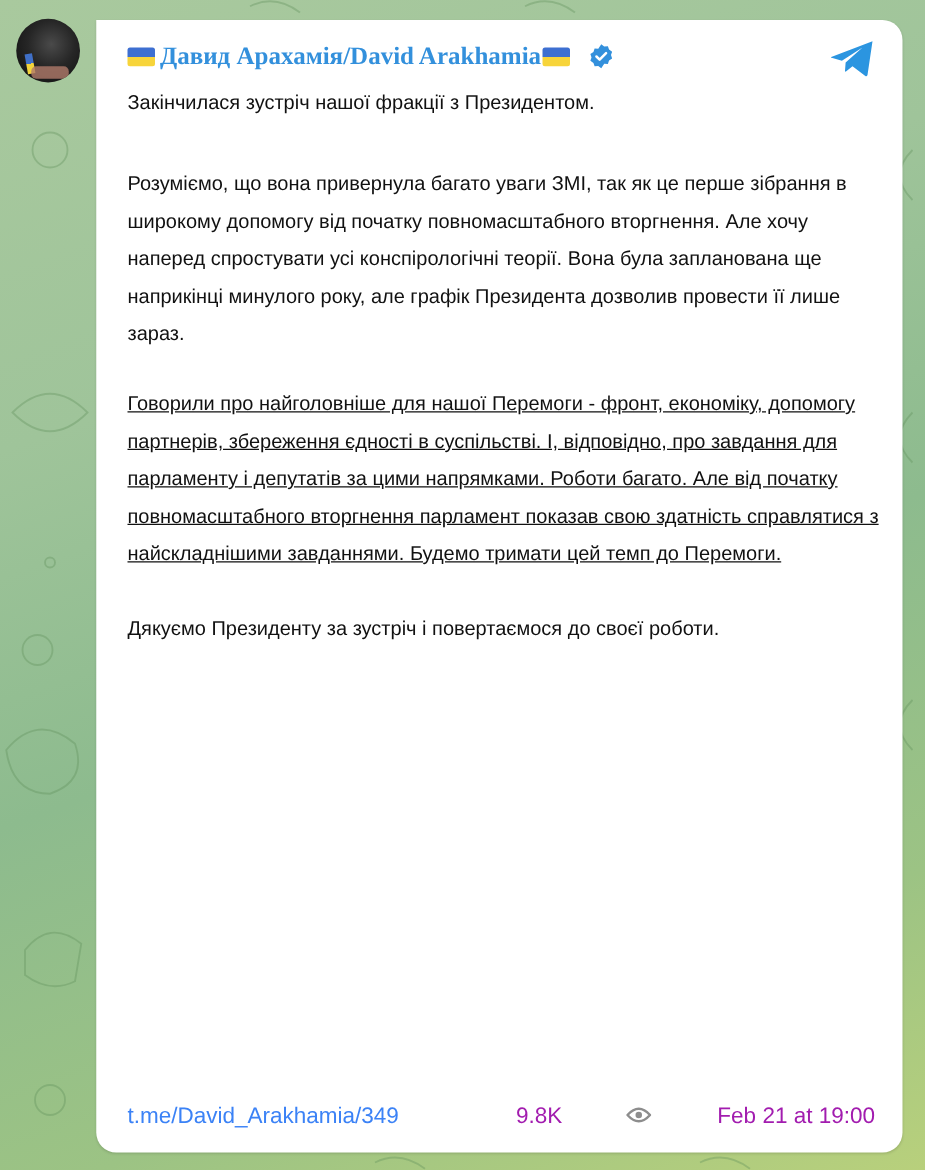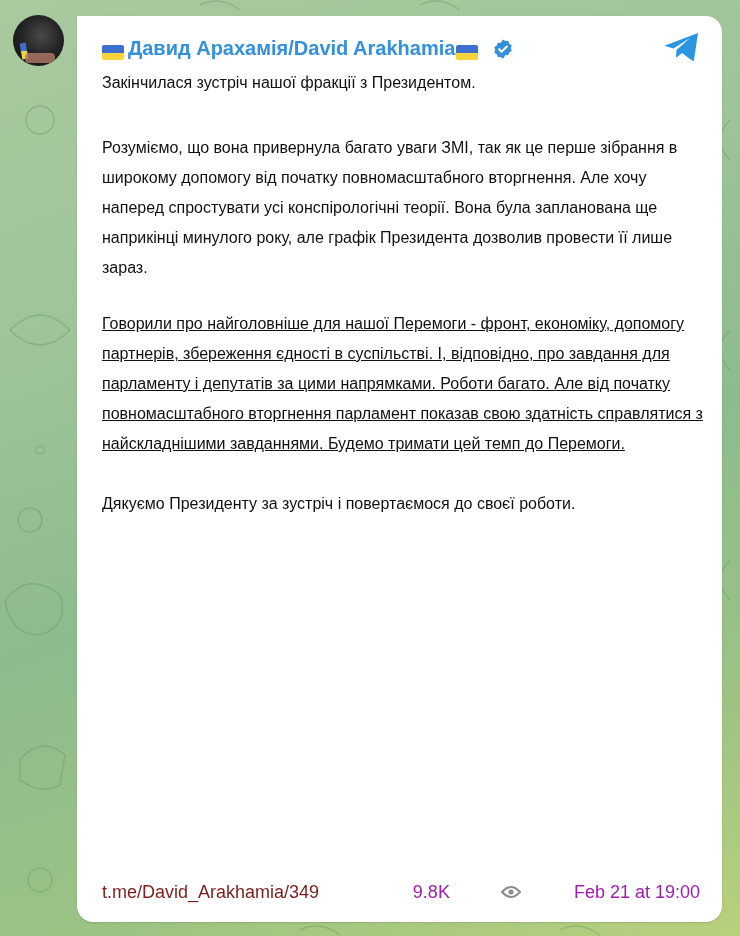--- a/index.html
+++ b/index.html
@@ -24,22 +24,22 @@
   .avatar .hand {
     position: absolute; left: 12px; top: 38px; width: 30px; height: 10px;
     background: #b07a6a; border-radius: 4px; opacity: .8;
   }
   .bubble {
     position: absolute; left: 77px; top: 16px; width: 645px; height: 906px;
     background: #ffffff; border-radius: 0 16px 16px 16px;
     box-shadow: 0 1px 2px rgba(0,0,0,0.12);
   }
   .header {
-    position: absolute; left: 25px; top: 14px; height: 30px; display: flex; align-items: flex-end;
-    font-weight: bold; font-size: 20px; color: #3390dc;
+    position: absolute; left: 25px; top: 14px; height: 30px; display: flex; align-items: center;
+    font-weight: bold; font-size: 20px; color: #3390dc; font-family: Liberation Serif, serif;
   }
   .flag {
     display: inline-block; width: 22px; height: 15px; border-radius: 2px; overflow: hidden;
     background: linear-gradient(#3d6fd1 50%, #f7d43a 50%); vertical-align: middle;
   }
   .flag.left { margin-right: 4px; }
   .flag.right { margin-left: 1px; }
   .verified {
     display: inline-block; margin-left: 14px; width: 22px; height: 22px;
   }
@@ -51,21 +51,21 @@
   .body-text p { margin: 0; white-space: pre-line; }
   .p1 { }
   .p2 { margin-top: 35px !important; }
   .p3 { margin-top: 56px !important; }
   .p4 { margin-top: 26px !important; text-decoration: underline; }
   .p5 { margin-top: 30px !important; }
   .footer {
     position: absolute; left: 25px; right: 22px; top: 862px; height: 28px;
     display: flex; align-items: center; font-size: 18px;
   }
-  .link { color: #7f1d1d; text-decoration: none; }
+  .link { color: #3b82f6; text-decoration: none; }
   .meta { margin-left: auto; color: #a21caf; display: flex; align-items: center; gap: 43px; }
   .eye { width: 20px; height: 14px; margin: 0 10px 0 8px; }
 </style>
 </head>
 <body>
 
 <svg class="pattern" width="740" height="936" viewBox="0 0 740 936">
   <g fill="none" stroke="#5f8f5a" stroke-width="1.5">
     <circle cx="40" cy="120" r="14"></circle>
     <path d="M10 330 q30 -30 60 0 q-30 30 -60 0z"></path>

